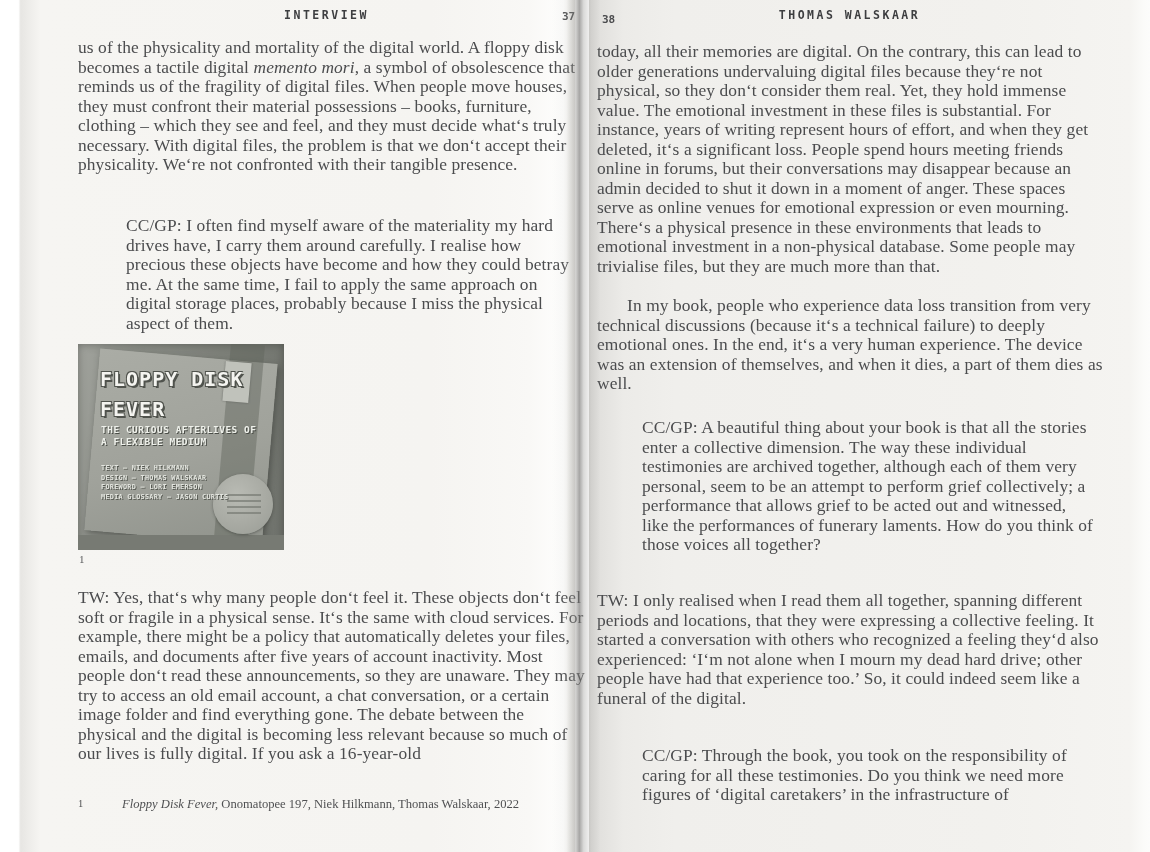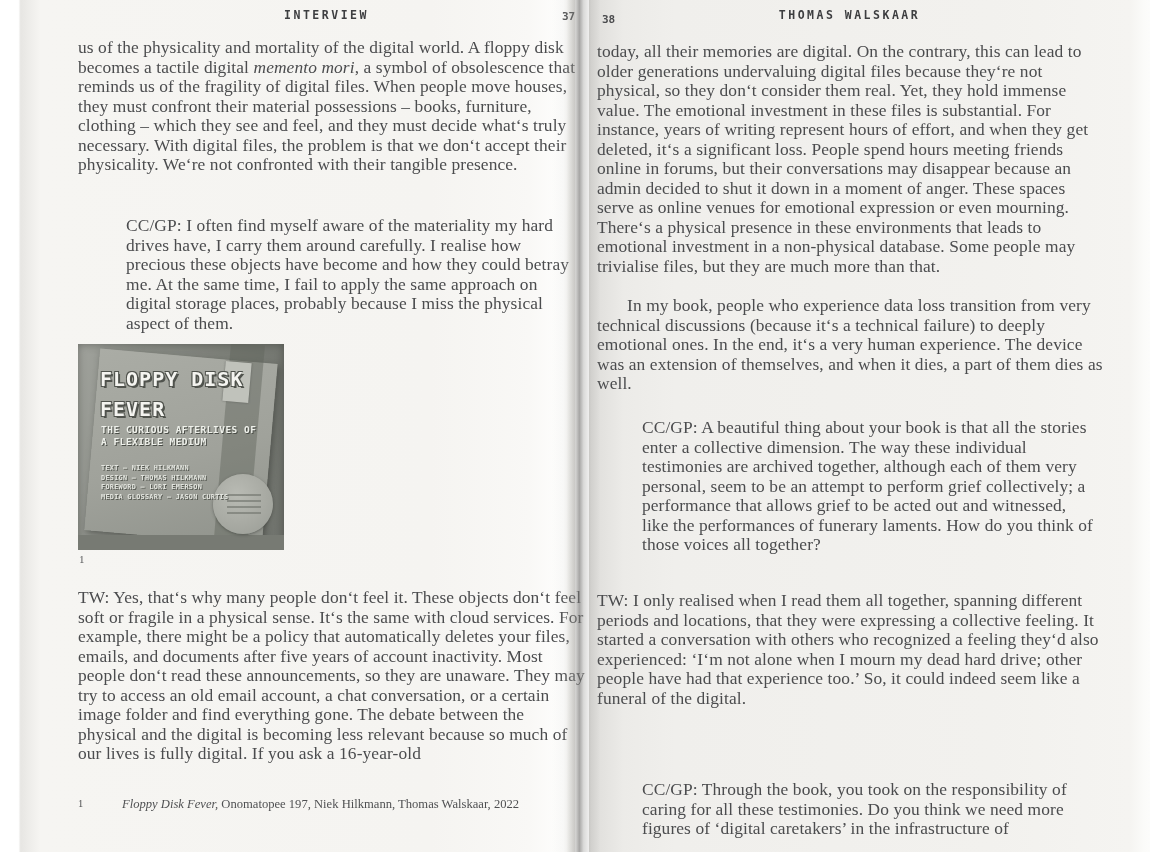--- a/index.html
+++ b/index.html
@@ -79,21 +79,21 @@
     <figure class="cover">
       <div class="cover-floppy"></div>
       <div class="cover-floppy-col"></div>
       <div class="cover-floppy-label"></div>
       <div class="cover-band"></div>
       <div class="cover-sticker">
         <div class="cover-sticker-lines"></div>
       </div>
       <p class="cover-title"><span>FLOPPY DISK</span><br><span>FEVER</span></p>
       <p class="cover-subtitle"><span>THE CURIOUS AFTERLIVES OF</span><br><span>A FLEXIBLE MEDIUM</span></p>
-      <p class="cover-credits"><span>TEXT – NIEK HILKMANN</span><br><span>DESIGN – THOMAS HILKMANN</span><br><span>FOREWORD – LORI EMERSON</span><br><span>MEDIA GLOSSARY – JASON CURTIS</span></p>
+      <p class="cover-credits"><span>TEXT – NIEK HILKMANN</span><br><span>DESIGN – THOMAS WALSKAAR</span><br><span>FOREWORD – LORI EMERSON</span><br><span>MEDIA GLOSSARY – JASON CURTIS</span></p>
     </figure>
 
     <span class="fig-num" style="left:79px;top:553px;">1</span>
 
     <p class="body-text" style="left:78px;top:588px;width:508px;">TW: Yes, that‘s why many people don‘t feel it. These objects don‘t feel soft or fragile in a physical sense. It‘s the same with cloud services. For example, there might be a policy that automatically deletes your files, emails, and documents after five years of account inactivity. Most people don‘t read these announcements, so they are unaware. They may try to access an old email account, a chat conversation, or a certain image folder and find everything gone. The debate between the physical and the digital is becoming less relevant because so much of our lives is fully digital. If you ask a 16-year-old</p>
 
     <div class="footnote" style="left:78px;top:797px;width:500px;height:24px;">
       <span class="fn-marker">1</span>
       <span class="fn-text"><i>Floppy Disk Fever,</i><span> Onomatopee 197, Niek Hilkmann, Thomas Walskaar, 2022</span></span>
     </div>
@@ -107,16 +107,16 @@
     <p class="mono-head" style="left:8px;top:8px;width:505px;text-align:center;">THOMAS WALSKAAR</p>
 
     <p class="body-text" style="left:8px;top:42px;width:505px;">today, all their memories are digital. On the contrary, this can lead to older generations undervaluing digital files because they‘re not physical, so they don‘t consider them real. Yet, they hold immense value. The emotional investment in these files is substantial. For instance, years of writing represent hours of effort, and when they get deleted, it‘s a significant loss. People spend hours meeting friends online in forums, but their conversations may disappear because an admin decided to shut it down in a moment of anger. These spaces serve as online venues for emotional expression or even mourning. There‘s a physical presence in these environments that leads to emotional investment in a non-physical database. Some people may trivialise files, but they are much more than that.</p>
 
     <p class="body-text" style="left:8px;top:296px;width:507px;text-indent:30px;">In my book, people who experience data loss transition from very technical discussions (because it‘s a technical failure) to deeply emotional ones. In the end, it‘s a very human experience. The device was an extension of themselves, and when it dies, a part of them dies as well.</p>
 
     <p class="body-text" style="left:53px;top:418px;width:455px;">CC/GP: A beautiful thing about your book is that all the stories enter a collective dimension. The way these individual testimonies are archived together, although each of them very personal, seem to be an attempt to perform grief collectively; a performance that allows grief to be acted out and witnessed, like the performances of funerary laments. How do you think of those voices all together?</p>
 
     <p class="body-text" style="left:8px;top:591px;width:512px;">TW: I only realised when I read them all together, spanning different periods and locations, that they were expressing a collective feeling. It started a conversation with others who recognized a feeling they‘d also experienced: ‘I‘m not alone when I mourn my dead hard drive; other people have had that experience too.’ So, it could indeed seem like a funeral of the digital.</p>
 
-    <p class="body-text" style="left:53px;top:746px;width:465px;margin-top:34px;">CC/GP: Through the book, you took on the responsibility of caring for all these testimonies. Do you think we need more figures of ‘digital caretakers’ in the infrastructure of</p>
+    <p class="body-text" style="left:53px;top:746px;width:465px;">CC/GP: Through the book, you took on the responsibility of caring for all these testimonies. Do you think we need more figures of ‘digital caretakers’ in the infrastructure of</p>
   </div>
 
 </div>
 
 </body></html>

